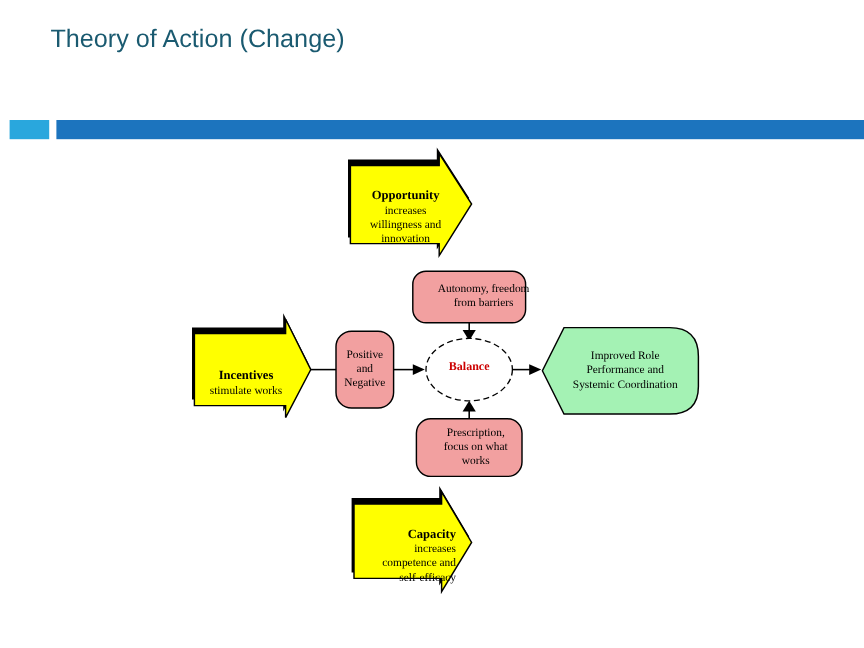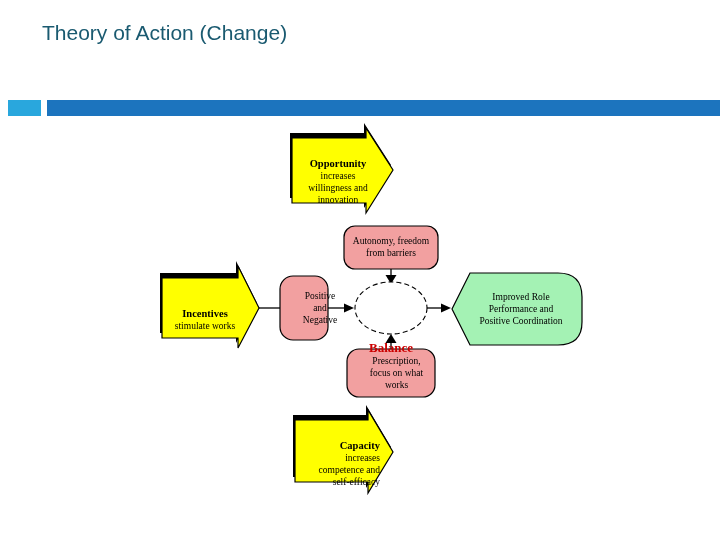--- a/index.html
+++ b/index.html
@@ -14,21 +14,21 @@
   }
   .accent-square{position:absolute;left:8px;top:100px;width:33px;height:16px;}
   .accent-bar{position:absolute;left:47px;top:100px;width:673px;height:16px;}
   .diagram-svg{position:absolute;left:0;top:0;}
   .node-text{
     position:absolute;text-align:center;color:#000;
     font-size:9.5px;line-height:12px;white-space:pre-line;
   }
   .node-title{font-weight:bold;font-size:10.5px;}
   .balance-label{
-    position:absolute;text-align:center;font-weight:bold;font-size:13px;margin-top:40px;
+    position:absolute;text-align:center;font-weight:bold;font-size:10px;
   }
 </style>
 </head>
 <body>
 
 <div class="slide-title" style="color: rgb(26, 90, 112);">Theory of Action (Change)</div>
 
 <div class="accent-square" style="background-color: rgb(41, 167, 221);"></div>
 <div class="accent-bar" style="background-color: rgb(28, 116, 190);"></div>
 
@@ -73,28 +73,28 @@
   <div>stimulate works</div>
 </div>
 
 <div class="node-text" style="left:285px;top:428px;width:95px;text-align:right;">
   <span class="node-title">Capacity</span>
   <div>increases
 competence and
 self-efficacy</div>
 </div>
 
-<div class="node-text" style="left:344px;top:235px;width:94px;">Autonomy, freedom
+<div class="node-text" style="left:356px;top:235px;width:94px;">Autonomy, freedom
 from barriers</div>
 
-<div class="node-text" style="left:296px;top:290px;width:48px;">Positive
+<div class="node-text" style="left:280px;top:290px;width:48px;">Positive
 and
 Negative</div>
 
 <div class="balance-label" style="left: 355px; top: 300px; width: 72px; color: rgb(204, 0, 0);">Balance</div>
 
 <div class="node-text" style="left:347px;top:355px;width:99px;">Prescription,
 focus on what
 works</div>
 
 <div class="node-text" style="left:460px;top:291px;width:122px;">Improved Role
 Performance and
-Positive Coordination</div>
+Systemic Coordination</div>
 
 </body></html>

